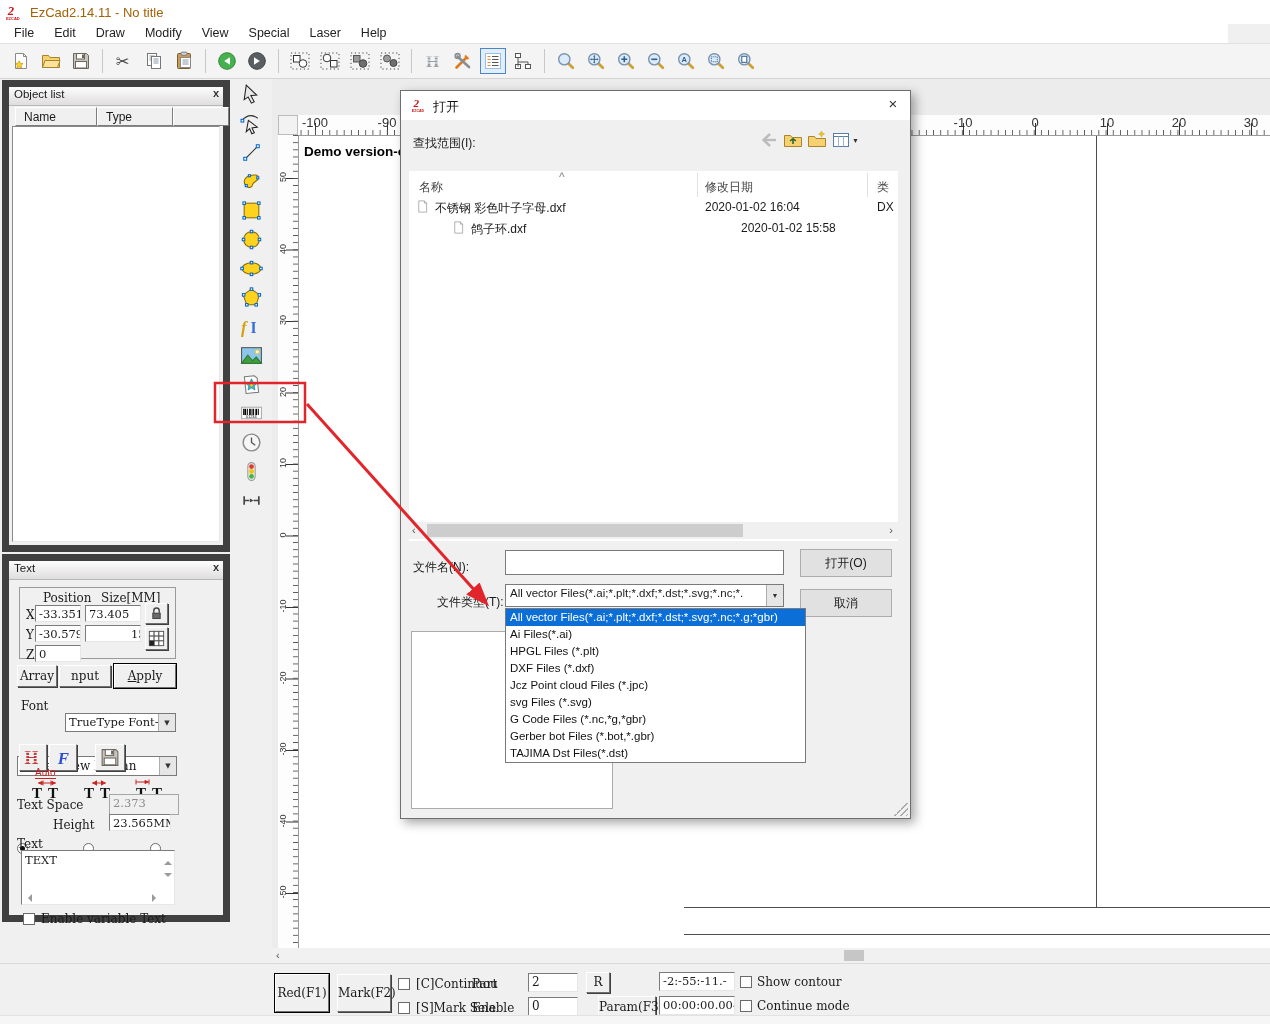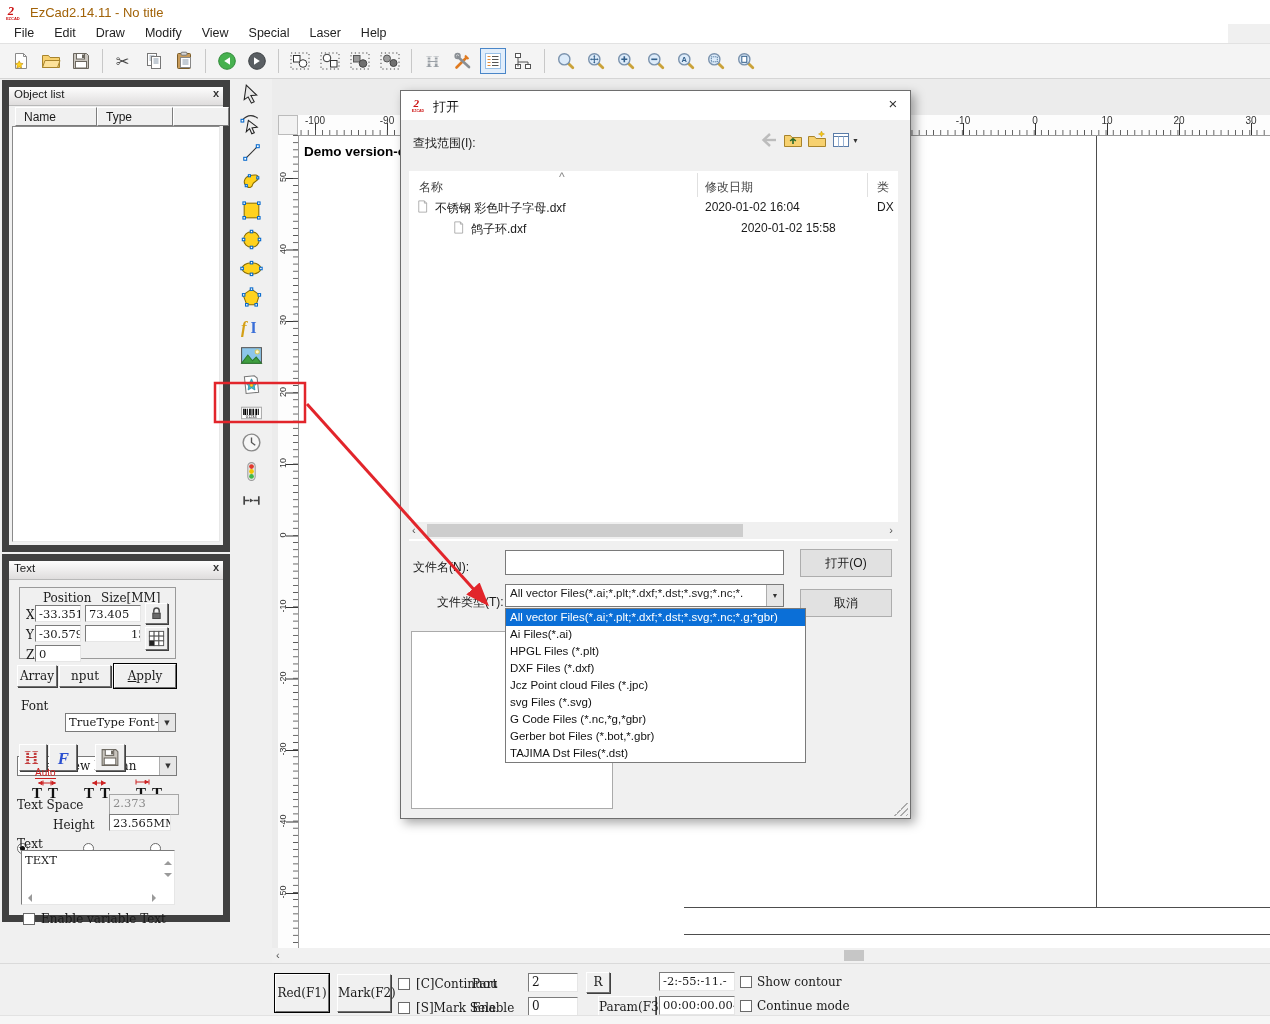--- a/index.html
+++ b/index.html
@@ -37,21 +37,21 @@
   
   #palette{left:230px;top:79px;width:42px;height:885px;background:#f0f0f0;}
   .tool-btn{width:30px;height:27px;margin:2px auto 2px auto;display:flex;align-items:center;justify-content:center;}
   .tool-btn svg{width:23px;height:23px;}
   
   #canvas-region{left:272px;top:79px;width:998px;height:884px;background:#ececec;}
   #ruler-corner{left:6px;top:36px;width:20px;height:20px;background:#f2f2f2;border:1px solid #bbb;box-sizing:border-box;}
   #h-ruler{left:26px;top:36px;width:972px;height:20px;background-color:#fdfdfd;
     background-image:linear-gradient(90deg,#555 0 1px,transparent 1px),linear-gradient(90deg,#333 0 1px,transparent 1px);
     background-size:7.2px 5px,72px 12px;background-position:left 2.6px bottom 0px,left 17px bottom 0px;background-repeat:repeat-x,repeat-x;}
-  .h-label{position:absolute;top:0px;transform:translateX(-50%);font-size:10px;color:#333;}
+  .h-label{position:absolute;top:0px;transform:translateX(-50%);font-size:13px;color:#333;}
   #v-ruler{left:6px;top:56px;width:20px;height:813px;background-color:#fdfdfd;
     background-image:linear-gradient(180deg,#555 0 1px,transparent 1px),linear-gradient(180deg,#333 0 1px,transparent 1px);
     background-size:5px 7.15px,12px 71.5px;background-position:right 0px top 0.1px,right 0px top 43px;background-repeat:repeat-y,repeat-y;}
   .v-label{position:absolute;left:-5px;width:20px;text-align:center;font-size:9px;color:#333;transform:rotate(-90deg);}
   #canvas{left:26px;top:56px;width:972px;height:813px;background:#ffffff;border-left:1px solid #9a9a9a;border-top:1px solid #9a9a9a;box-sizing:border-box;overflow:hidden;}
   #demo-text{left:5px;top:8px;font-weight:bold;font-size:13.5px;color:#000;}
   .page-line{background:#4d4d4d;}
   #canvas-hscroll{left:0px;top:869px;width:998px;height:15px;background:#f1f1f1;}
   #canvas-hscroll .chev{position:absolute;left:4px;top:1px;color:#555;font-size:11px;}
   #canvas-hscroll .thumb{position:absolute;left:572px;top:2px;width:20px;height:11px;background:#c6c6c6;}

